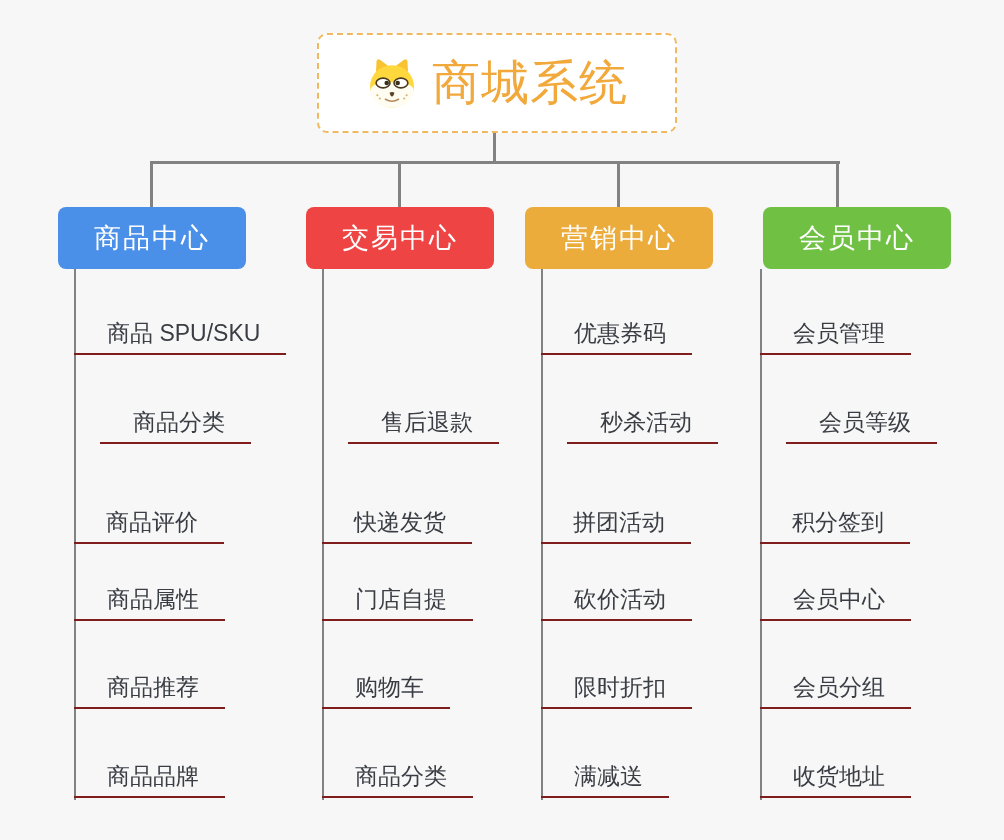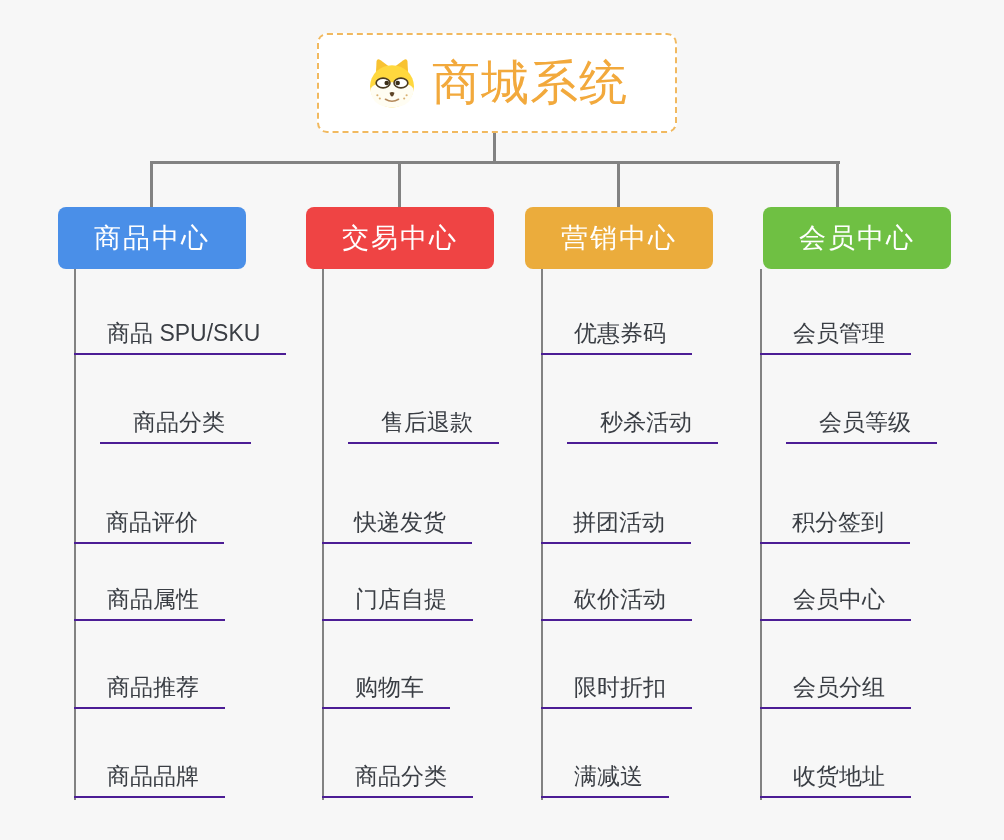--- a/index.html
+++ b/index.html
@@ -49,21 +49,21 @@
   .vline {
     position:absolute; left:16px; top:62px;
     width:2px; height:531px;
     background:#828282;
   }
   .leaf {
     position:absolute; left:16px;
     padding:0 26px 7px 33px;
     font-size:23px; line-height:26px;
     color:#3A3E44;
-    border-bottom:2px solid #4c1d95;
+    border-bottom:2px solid #7f1d1d;
     white-space:nowrap;
   }
   .r1 { top:113px; } .r2 { top:202px;margin-left:26px; } .r3 { top:302px;padding-left:32px; }
   .r4 { top:379px; } .r5 { top:467px; } .r6 { top:556px; }
 </style>
 </head>
 <body>
 
 <div class="canvas">
 

